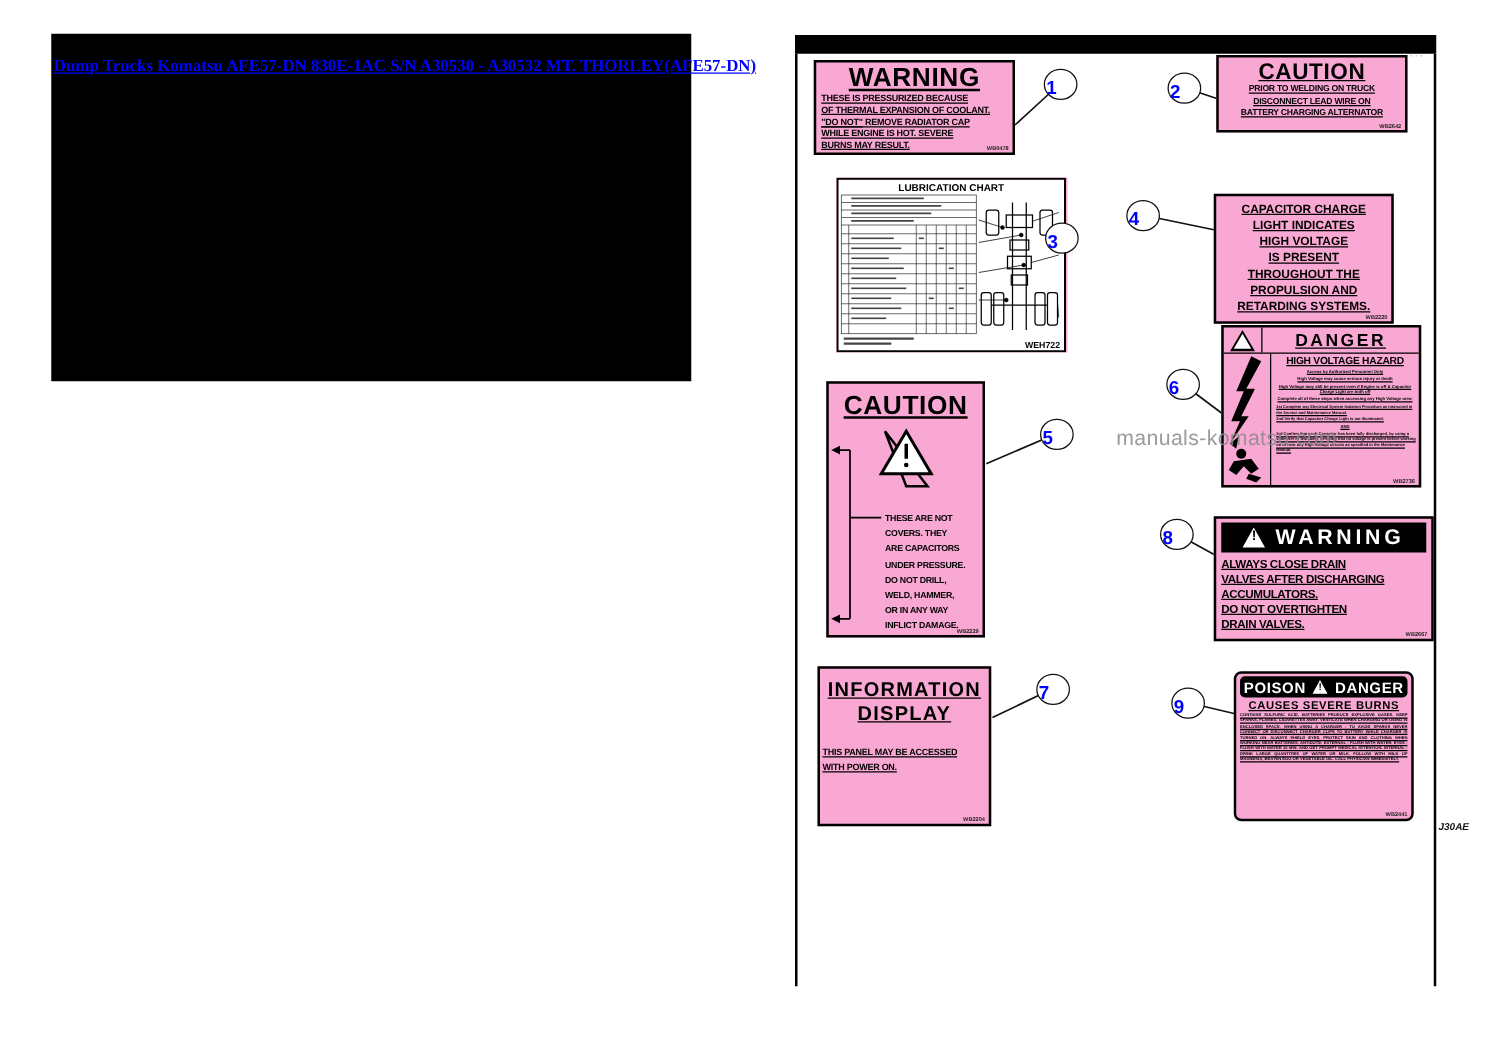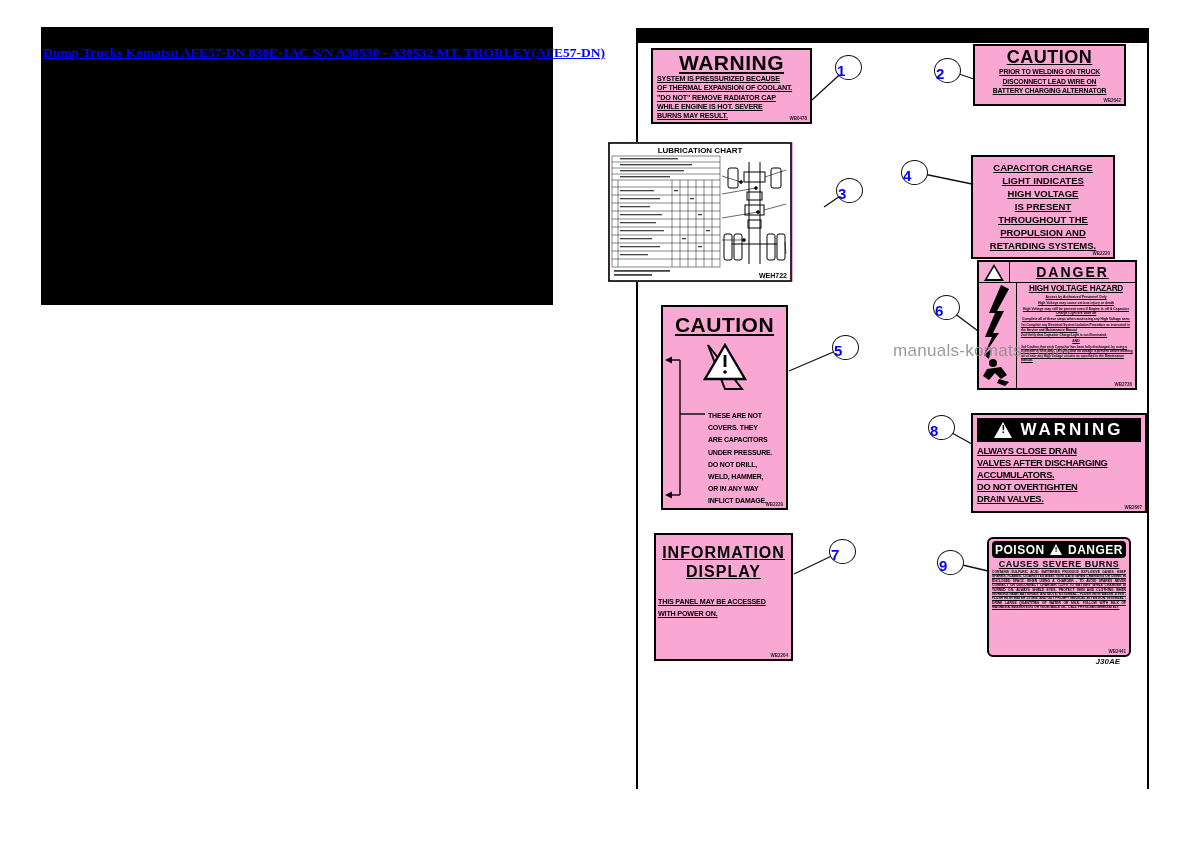--- a/index.html
+++ b/index.html
@@ -9,38 +9,38 @@
   .black-box{position:absolute;left:41px;top:27px;width:512px;height:278px;background:#000;}
   .crumb-link{display:block;margin:18px 1px 0 2px;font-family:"Liberation Serif",serif;
       font-weight:bold;font-size:13.5px;color:var(--link-blue,#0000ff);
       text-decoration:underline;white-space:nowrap;cursor:pointer;}
   
   .panel-topbar{position:absolute;left:636px;top:28px;width:513px;height:15px;background:#000;}
   .panel-edge{position:absolute;top:43px;width:2px;height:746px;background:#000;}
   .edge-l{left:636px}.edge-r{left:1147px}
   .tickmarks{position:absolute;left:1120px;top:42px;width:28px;font-size:6px;color:#333;
       letter-spacing:2px;}
-  .sheet-code{position:absolute;left:1074px;top:657px;width:46px;text-align:right;
+  .sheet-code{position:absolute;left:1140px;top:657px;width:46px;text-align:center;
       font-style:italic;font-weight:bold;font-size:8px;color:#111;}
   
   .decal{position:absolute;background:#f9a8d4;border:2px solid #000;box-sizing:border-box;color:#000;text-decoration:underline;}
   .decal .code{position:absolute;right:3px;bottom:1px;font-size:4.5px;font-weight:bold;color:#222;}
   .t-big{font-weight:800;text-align:center;letter-spacing:.5px;}
   .bodyline{font-weight:bold;letter-spacing:-.2px;}
   .u{text-decoration:underline;}
   
   .d1{left:651px;top:48px;width:161px;height:76px;padding:1px 4px;}
   .d1 .t-big{font-size:21px;line-height:23px;}
   .d1 .bodyline{font-size:7.2px;line-height:9.3px;}
   
   .d2{left:973px;top:44px;width:153px;height:62px;padding:1px 6px;}
   .d2 .t-big{font-size:18px;line-height:20px;}
   .d2 .bodyline{font-size:6.9px;line-height:9.5px;text-align:center;}
   
-  .d3{left:608px;top:142px;width:185px;height:140px;border:none;}
+  .d3{left:669px;top:142px;width:185px;height:140px;border:none;}
   
   .d4{left:971px;top:135px;width:144px;height:104px;padding:4px 2px;margin-top:20px;}
   .d4 .bodyline{font-size:9.5px;line-height:13px;text-align:center;letter-spacing:0;}
   
   .d5{left:661px;top:305px;width:127px;height:205px;}
   .d5 .t-big{font-size:21px;line-height:24px;margin-top:6px;}
   .d5 .cap-text{position:absolute;left:45px;top:103px;}
   .d5 .cap-text .bodyline{font-size:7px;line-height:12.2px;}
   .d5 svg{position:absolute;left:0;top:0;}
   
@@ -123,21 +123,21 @@
       <line x1="845" y1="347" x2="789" y2="371"></line>
       <line x1="946" y1="307" x2="978" y2="331"></line>
       <line x1="842" y1="551" x2="794" y2="574"></line>
       <line x1="941" y1="427" x2="972" y2="444"></line>
       <line x1="950" y1="562" x2="988" y2="571"></line>
     </g>
   </svg>
 
   <div class="decal d1">
     <div class="t-big">WARNING</div>
-    <div class="bodyline">SYSTEM IS PRESSURIZED BECAUSE</div>
+    <div class="bodyline">THESE IS PRESSURIZED BECAUSE</div>
     <div class="bodyline">OF THERMAL EXPANSION OF COOLANT.</div>
     <div class="bodyline"><span class="u">"DO NOT"</span><span> REMOVE RADIATOR CAP</span></div>
     <div class="bodyline">WHILE ENGINE IS HOT. SEVERE</div>
     <div class="bodyline">BURNS MAY RESULT.</div>
     <div class="code">WB0478</div>
   </div>
 
   <div class="decal d2">
     <div class="t-big">CAUTION</div>
     <div class="bodyline">PRIOR TO WELDING ON TRUCK</div>

